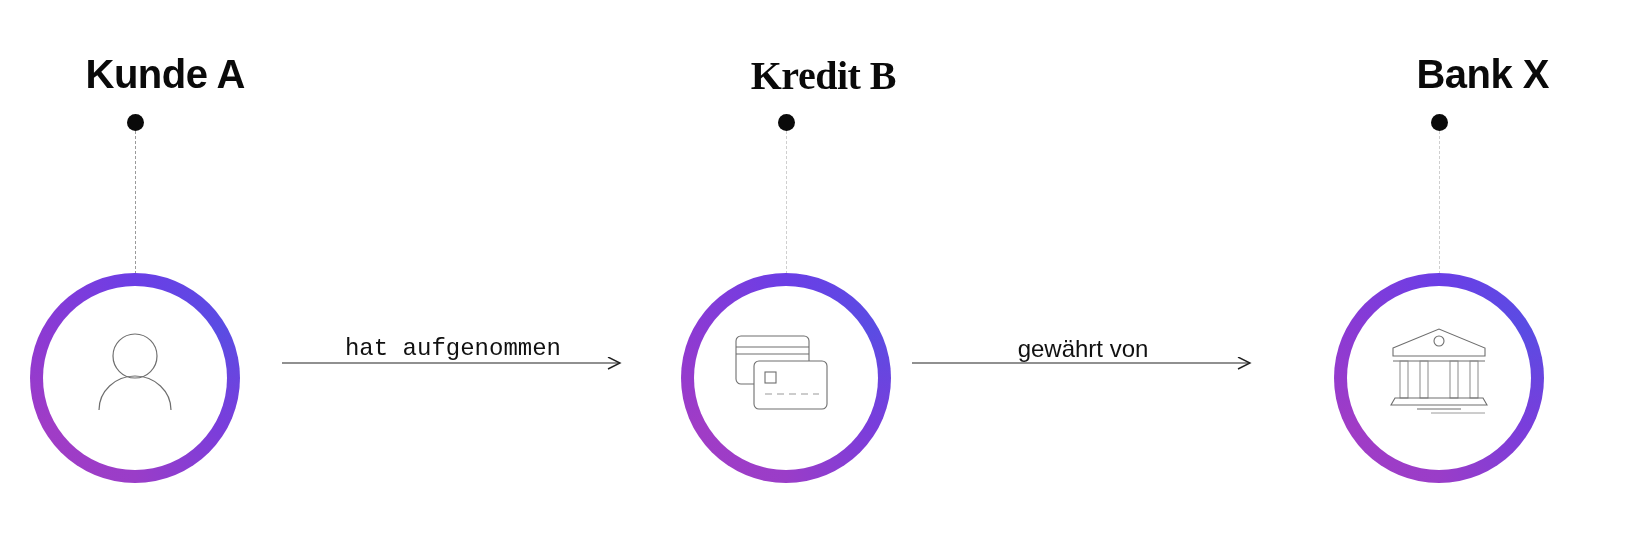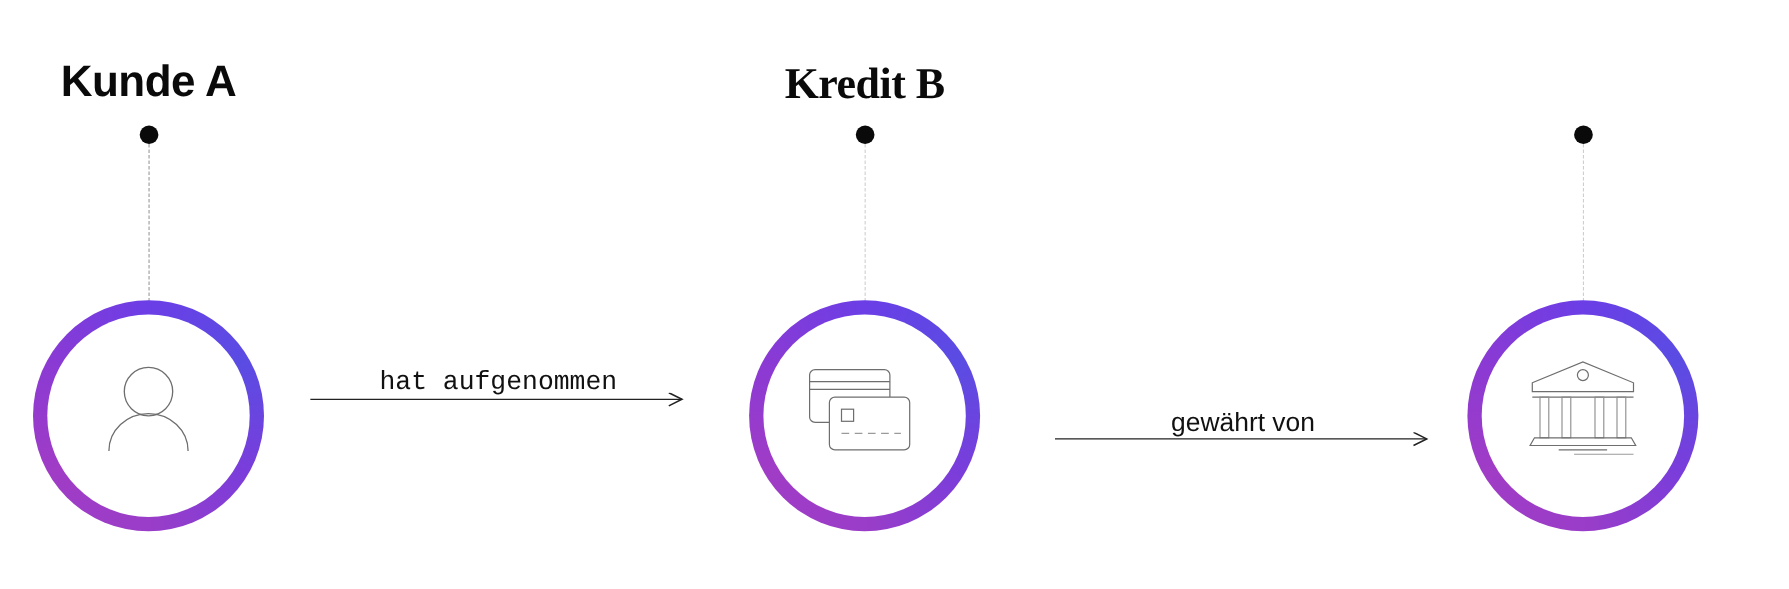--- a/index.html
+++ b/index.html
@@ -1,19 +1,19 @@
 <!DOCTYPE html>
 <html><head>
 <meta charset="utf-8">
 <style>
   html, body { margin: 0; padding: 0; background: #ffffff; }
   body { width: 1626px; height: 535px; position: relative; overflow: hidden;
          font-family: "Liberation Sans", sans-serif; color: #0a0a0a; }
   .node { position: absolute; top: 0; width: 220px; height: 535px; }
-  .title { position: absolute; top: 52px; left: 0; width: 100%; text-align: center;
+  .title { position: absolute; top: 52px; left: 0; width: 100%; text-align: right;
            font-size: 40px; font-weight: 700; letter-spacing: -0.5px; }
   .dot { position: absolute; top: 114px; left: 50%; width: 17px; height: 17px; margin-left: -8.5px;
          border-radius: 50%; background: #0a0a0a; }
   .stem { position: absolute; top: 131px; left: 50%; height: 143px; width: 0;
           border-left: 1px dashed #9a9a9a; }
   .ring { position: absolute; top: 273px; left: 50%; margin-left: -105px; width: 210px; height: 210px; border-radius: 50%;
           background: conic-gradient(from 0deg, #6b3ee6, #5a4ce3, #7a3ddb, #9a3dc8, #a03cc6, #8a3ad4, #6b3ee6); }
   .ring-inner { position: absolute; left: 13px; top: 13px; width: 184px; height: 184px; border-radius: 50%; background: #fff; }
   .icon { position: absolute; left: 0; top: 0; width: 184px; height: 184px; }
   .edge { position: absolute; top: 335px; height: 50px; }
@@ -56,29 +56,30 @@
         <line x1="42" y1="61" x2="115" y2="61" stroke="#6e6e6e" stroke-width="1.1"></line>
         <line x1="42" y1="68" x2="115" y2="68" stroke="#6e6e6e" stroke-width="1.1"></line>
         <rect x="60" y="75" width="73" height="48" rx="5" fill="#fff" stroke="#6e6e6e" stroke-width="1.1"></rect>
         <rect x="71" y="86" width="11" height="11" fill="none" stroke="#6e6e6e" stroke-width="1.1"></rect>
         <line x1="71" y1="108" x2="125" y2="108" stroke="#9a9a9a" stroke-width="1.1" stroke-dasharray="7,5"></line>
       </svg>
     </div>
   </div>
 </div>
 
-<div class="edge" style="left:959px; width:342px;margin-top:36px;">
+<div class="edge" style="left:912px; width:342px;">
   <div class="edge-label">gewährt von</div>
   <svg width="342" height="14">
     <line x1="0" y1="6" x2="338" y2="6" stroke="#222" stroke-width="1.2"></line>
     <polyline points="326,0 338,6 326,12" fill="none" stroke="#222" stroke-width="1.4"></polyline>
   </svg>
 </div>
 
 <div class="node" style="left:1329px;">
+  <div class="title">Bank X</div>
   <div class="dot"></div>
   <div class="stem" style="border-left-color:#cfcfcf;"></div>
   <div class="ring">
     <div class="ring-inner">
       <svg class="icon" viewBox="0 0 184 184">
         <polygon points="46,62 92,43 138,62 138,70 46,70" fill="none" stroke="#6e6e6e" stroke-width="1.1"></polygon>
         <circle cx="92" cy="55" r="5" fill="none" stroke="#6e6e6e" stroke-width="1.1"></circle>
         <line x1="46" y1="75" x2="138" y2="75" stroke="#6e6e6e" stroke-width="1.1"></line>
         <rect x="53" y="75" width="8" height="37" fill="none" stroke="#8a8a8a" stroke-width="1"></rect>
         <rect x="73" y="75" width="8" height="37" fill="none" stroke="#8a8a8a" stroke-width="1"></rect>

